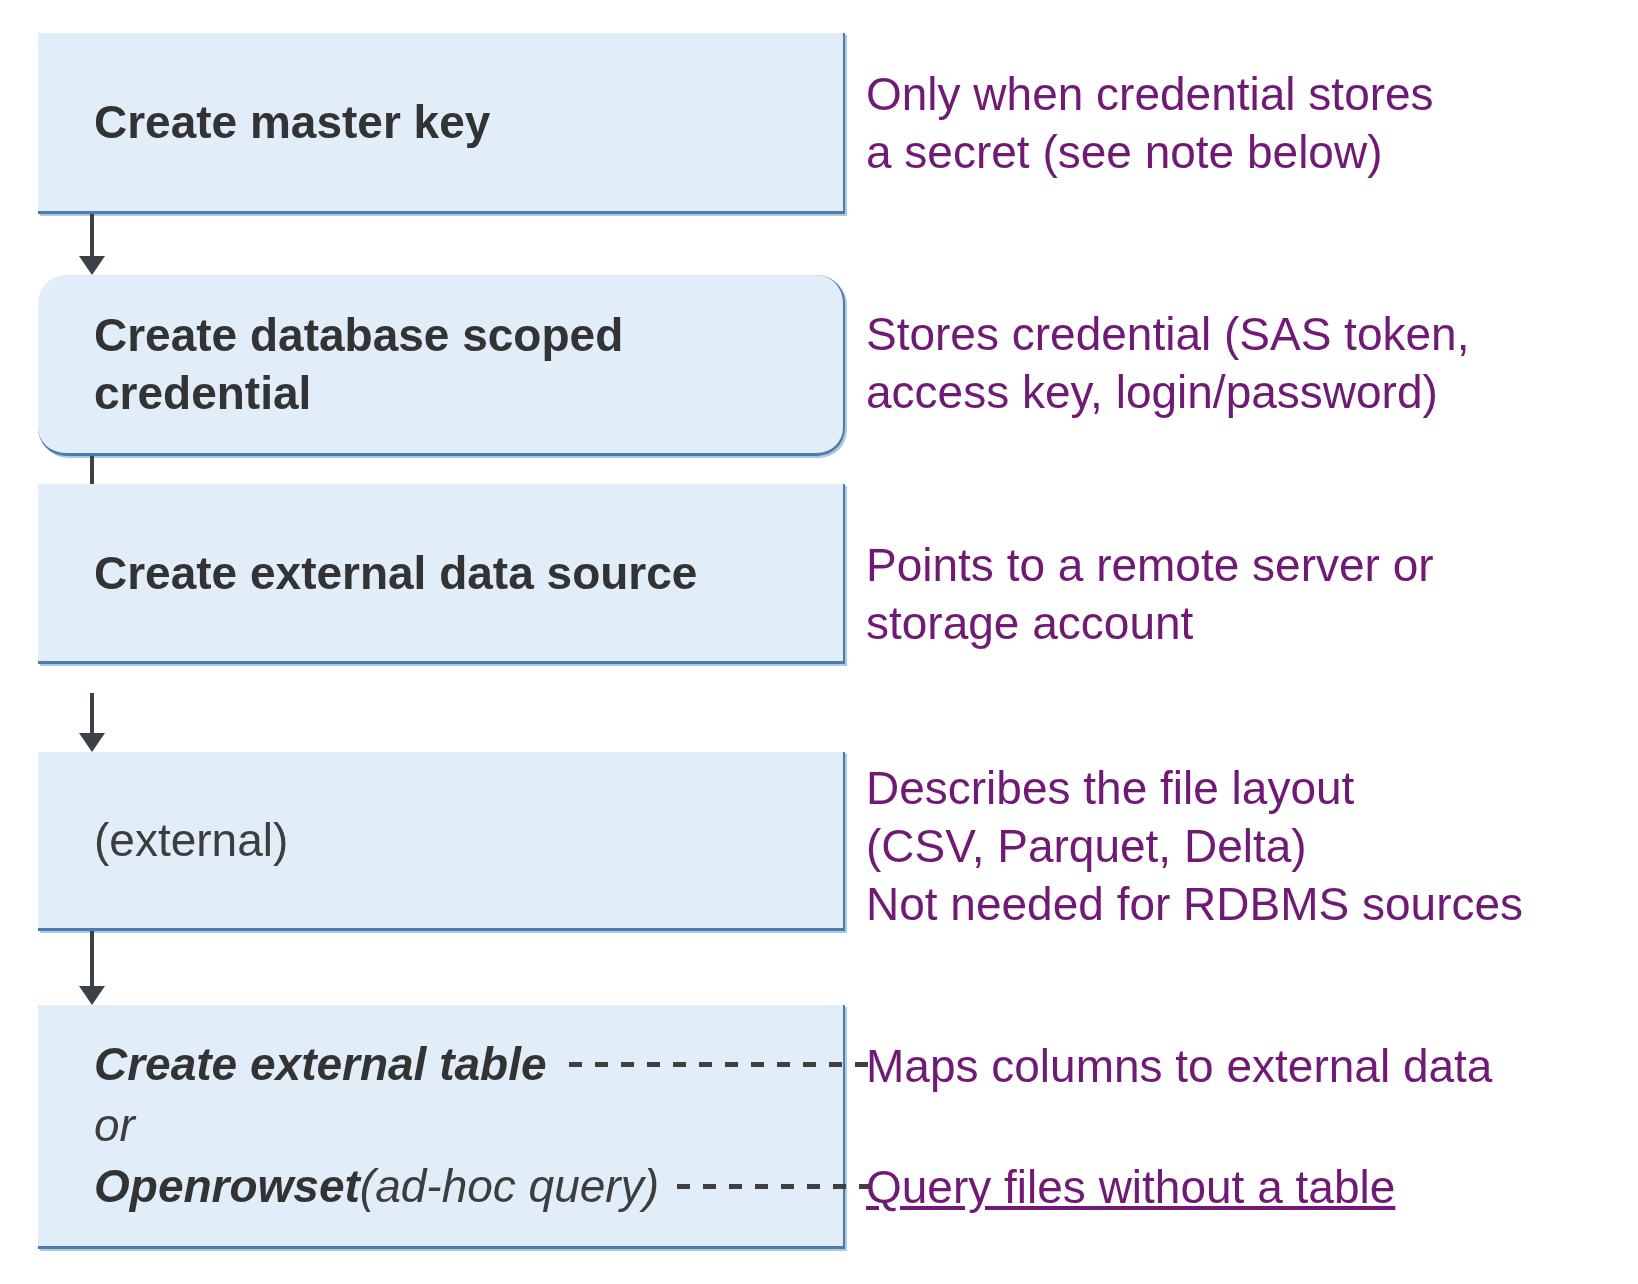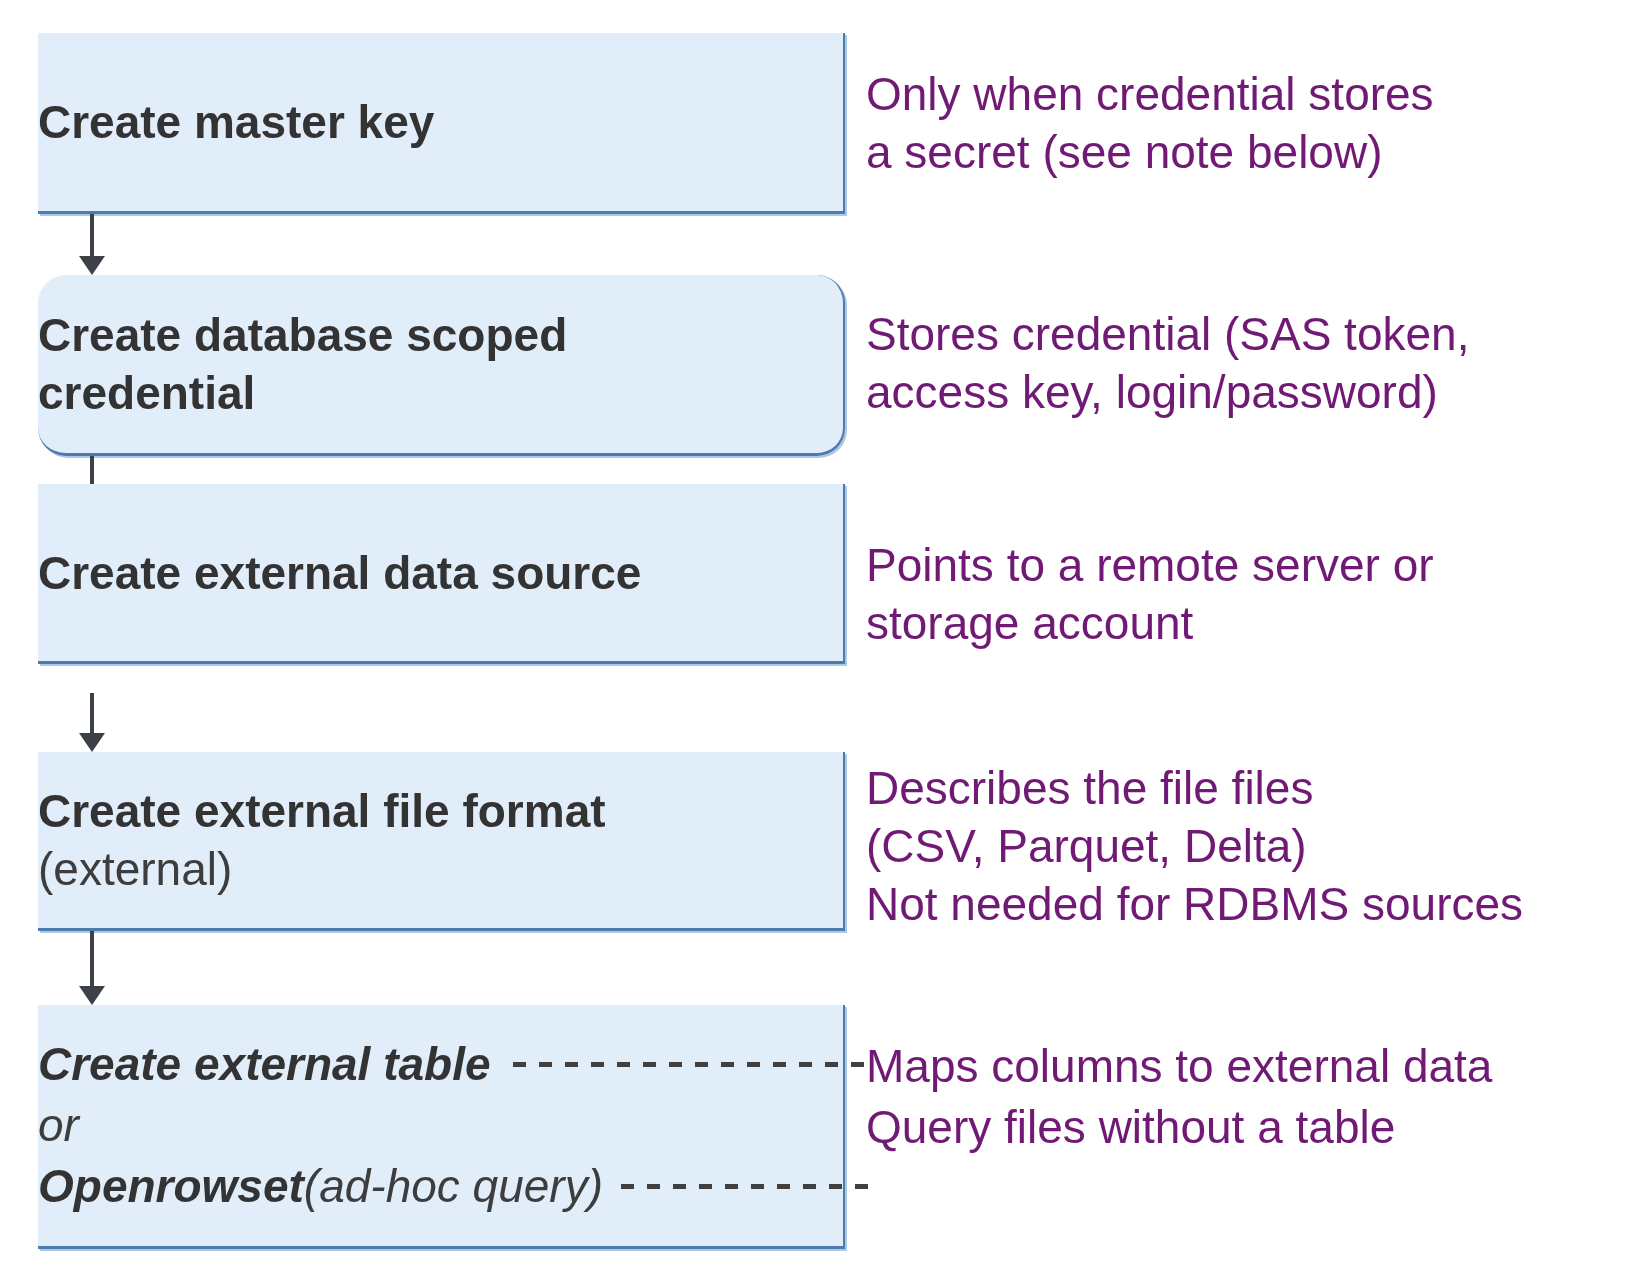--- a/index.html
+++ b/index.html
@@ -10,20 +10,21 @@
     font-family:"Liberation Sans","DejaVu Sans",sans-serif;
     overflow:hidden;
   }
   .box{
     position:absolute;left:38px;width:807px;
     box-sizing:border-box;
     background:#e2edfa;
     border-right:2px solid #4e7bad;
     border-bottom:3px solid #4e7bad;
     box-shadow:2px 2px 0 0 #abc8e4;
+    padding-left:56px;
     display:flex;flex-direction:column;justify-content:center;
     font-size:46px;line-height:58px;color:#3d3d3d;
   }
   .bold{font-weight:700;color:#333333;}
   .box-last{line-height:61px;}
   .flexrow{display:flex;align-items:center;}
   .dash{
     height:5px;flex:1;
     margin-left:22px;margin-right:-28px;
     background:repeating-linear-gradient(90deg,#404040 0 13px,transparent 13px 26px);
@@ -70,21 +71,20 @@
   <div class="box" style="top:484px;height:180px;">
     <div class="bold">Create external data source</div>
   </div>
 
   <div class="arrow" style="top:693px;height:59px;">
     <div class="shaft" style="height:42px;"></div>
     <div class="head" style="top:40px;"></div>
   </div>
 
   <div class="box" style="top:752px;height:179px;">
-    <div class="bold">Create external file format</div>
     <div>(external)</div>
   </div>
 
   <div class="arrow" style="top:931px;height:74px;">
     <div class="shaft" style="height:57px;"></div>
     <div class="head" style="top:55px;"></div>
   </div>
 
   <div class="box box-last" style="top:1005px;height:244px;font-style:italic;">
     <div class="flexrow">
@@ -100,19 +100,19 @@
       <div class="dash short"></div>
     </div>
   </div>
 
   <div class="ann" style="top:65px;">Only when credential stores
 a secret (see note below)</div>
   <div class="ann" style="top:305px;">Stores credential (SAS token,
 access key, login/password)</div>
   <div class="ann" style="top:536px;">Points to a remote server or
 storage account</div>
-  <div class="ann" style="top:759px;">Describes the file files
+  <div class="ann" style="top:759px;">Describes the file layout
 (CSV, Parquet, Delta)
 Not needed for RDBMS sources</div>
   <div class="ann" style="top:1037px;">Maps columns to external data</div>
-  <div class="ann" style="top:1098px;">Query files without a table</div>
+  <div class="ann" style="top:1158px;text-decoration:underline;">Query files without a table</div>
 
 </div>
 
 </body></html>

